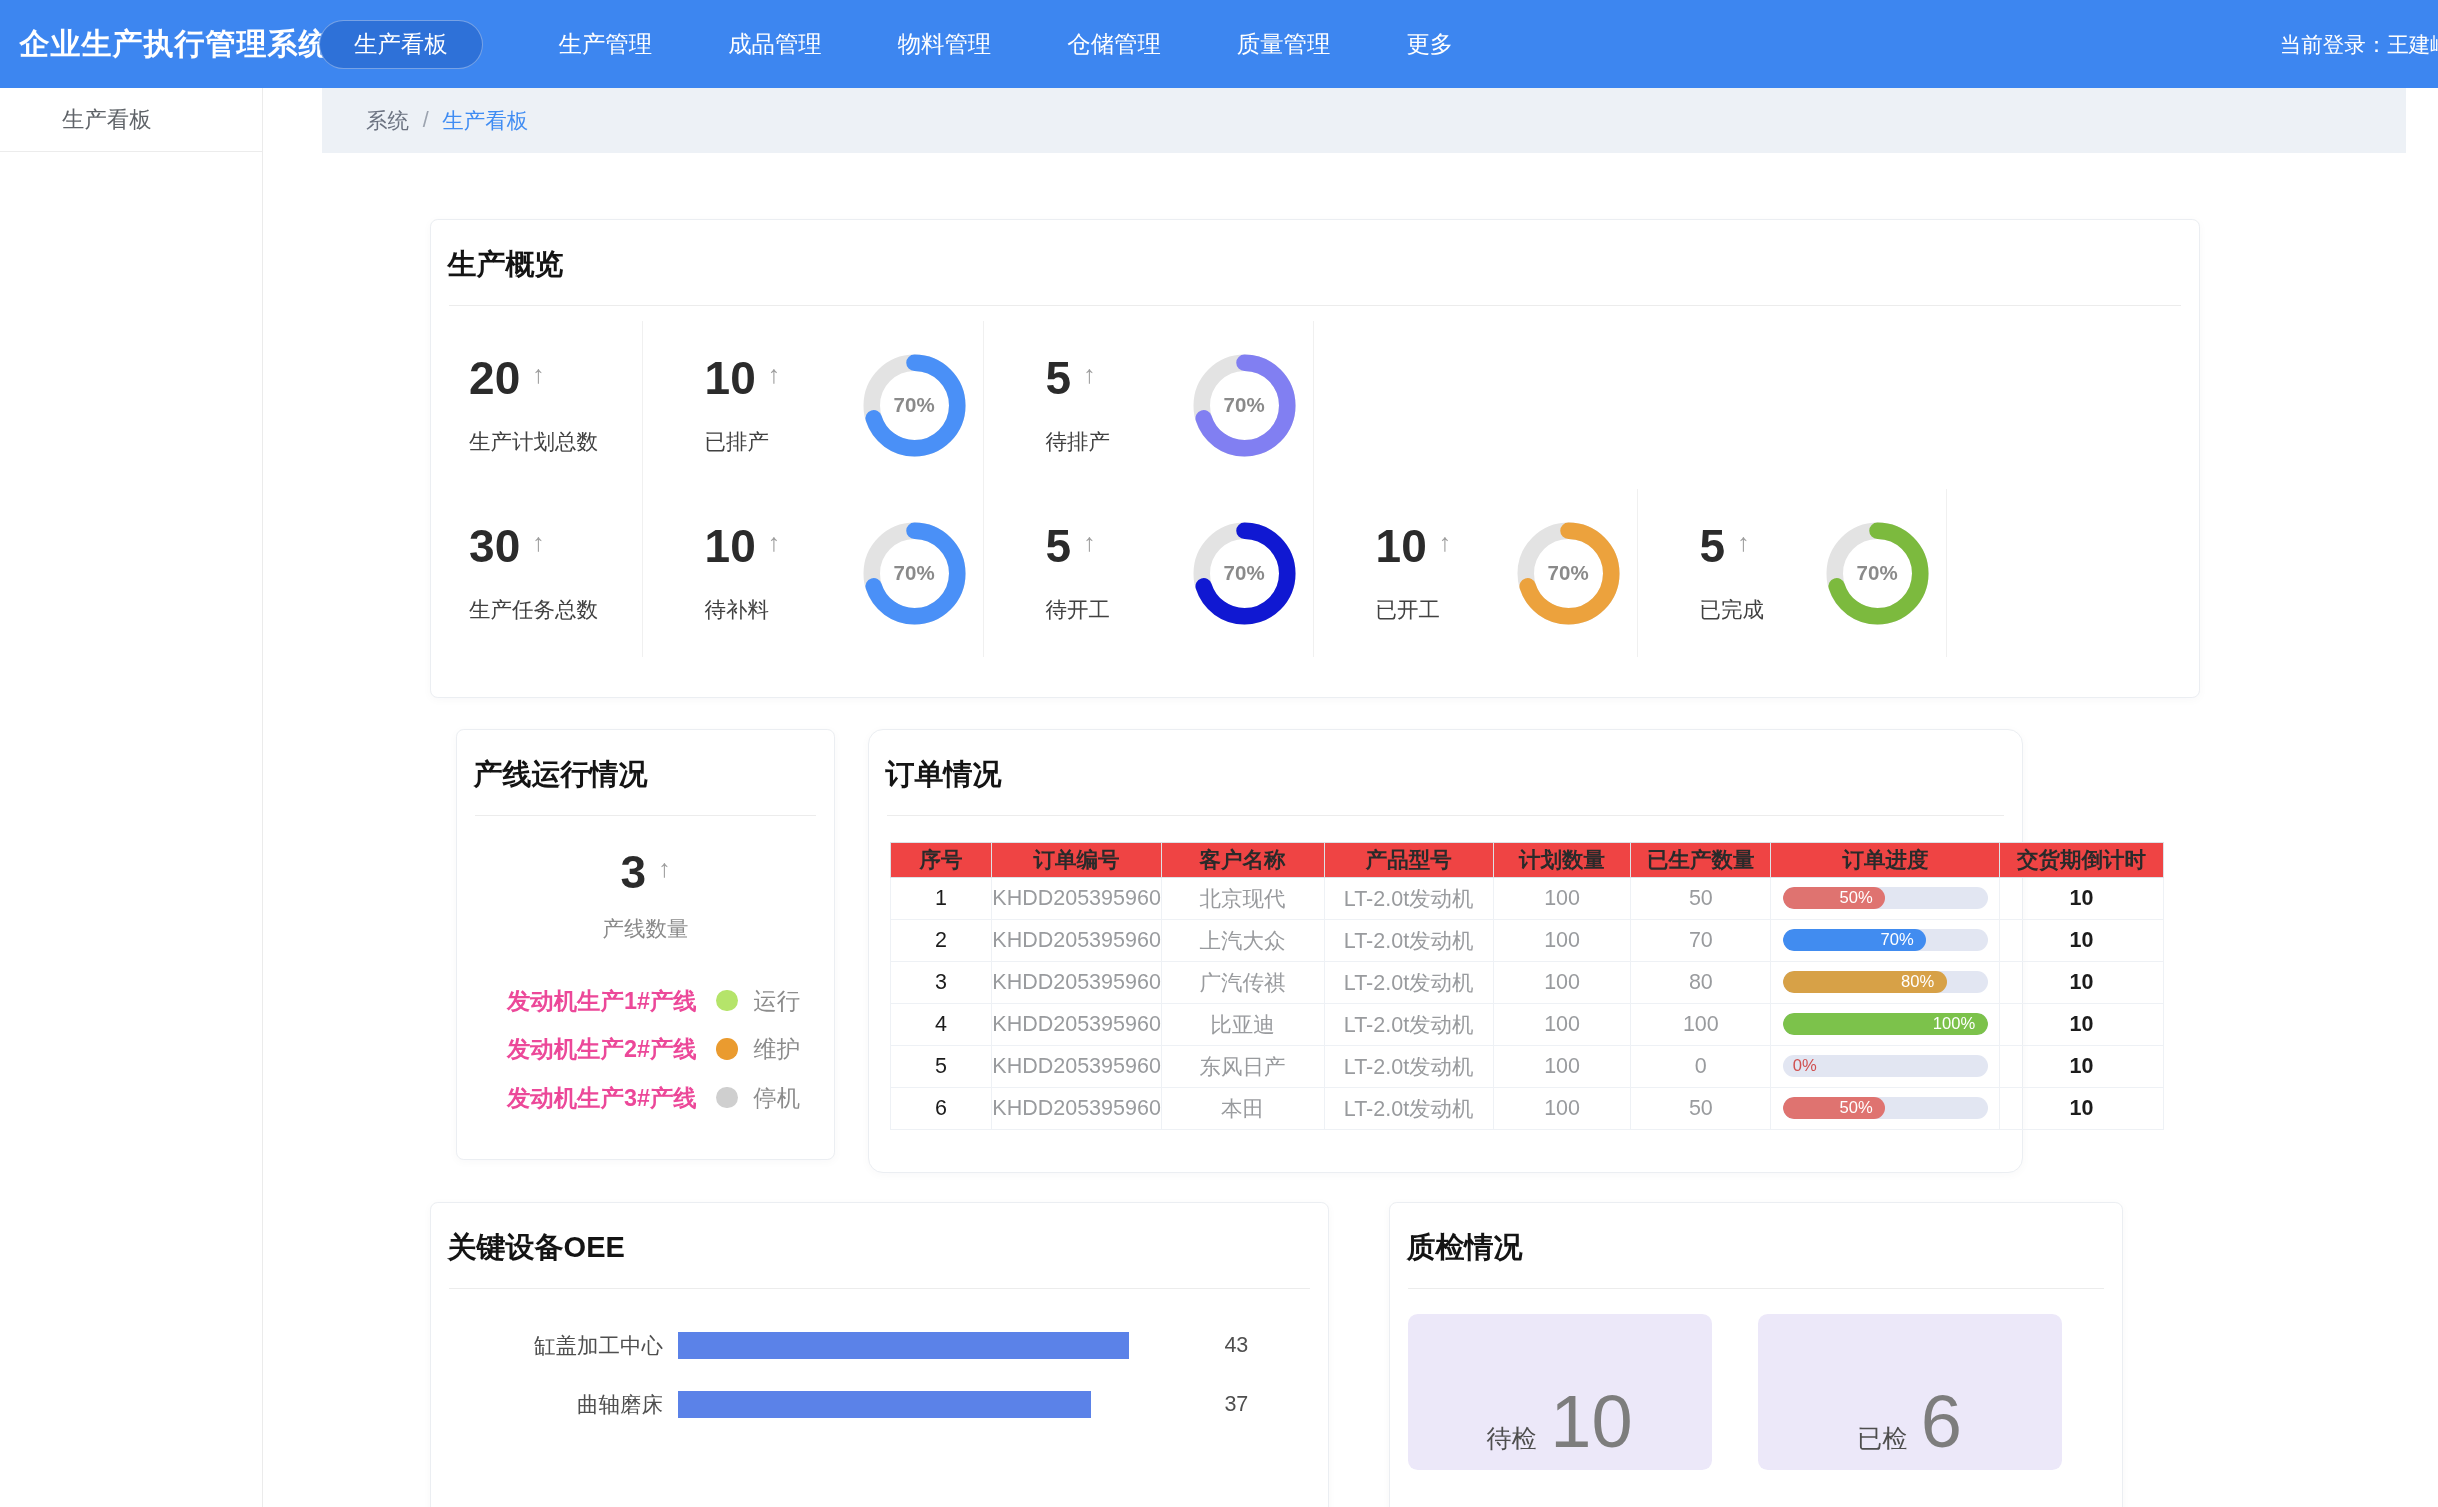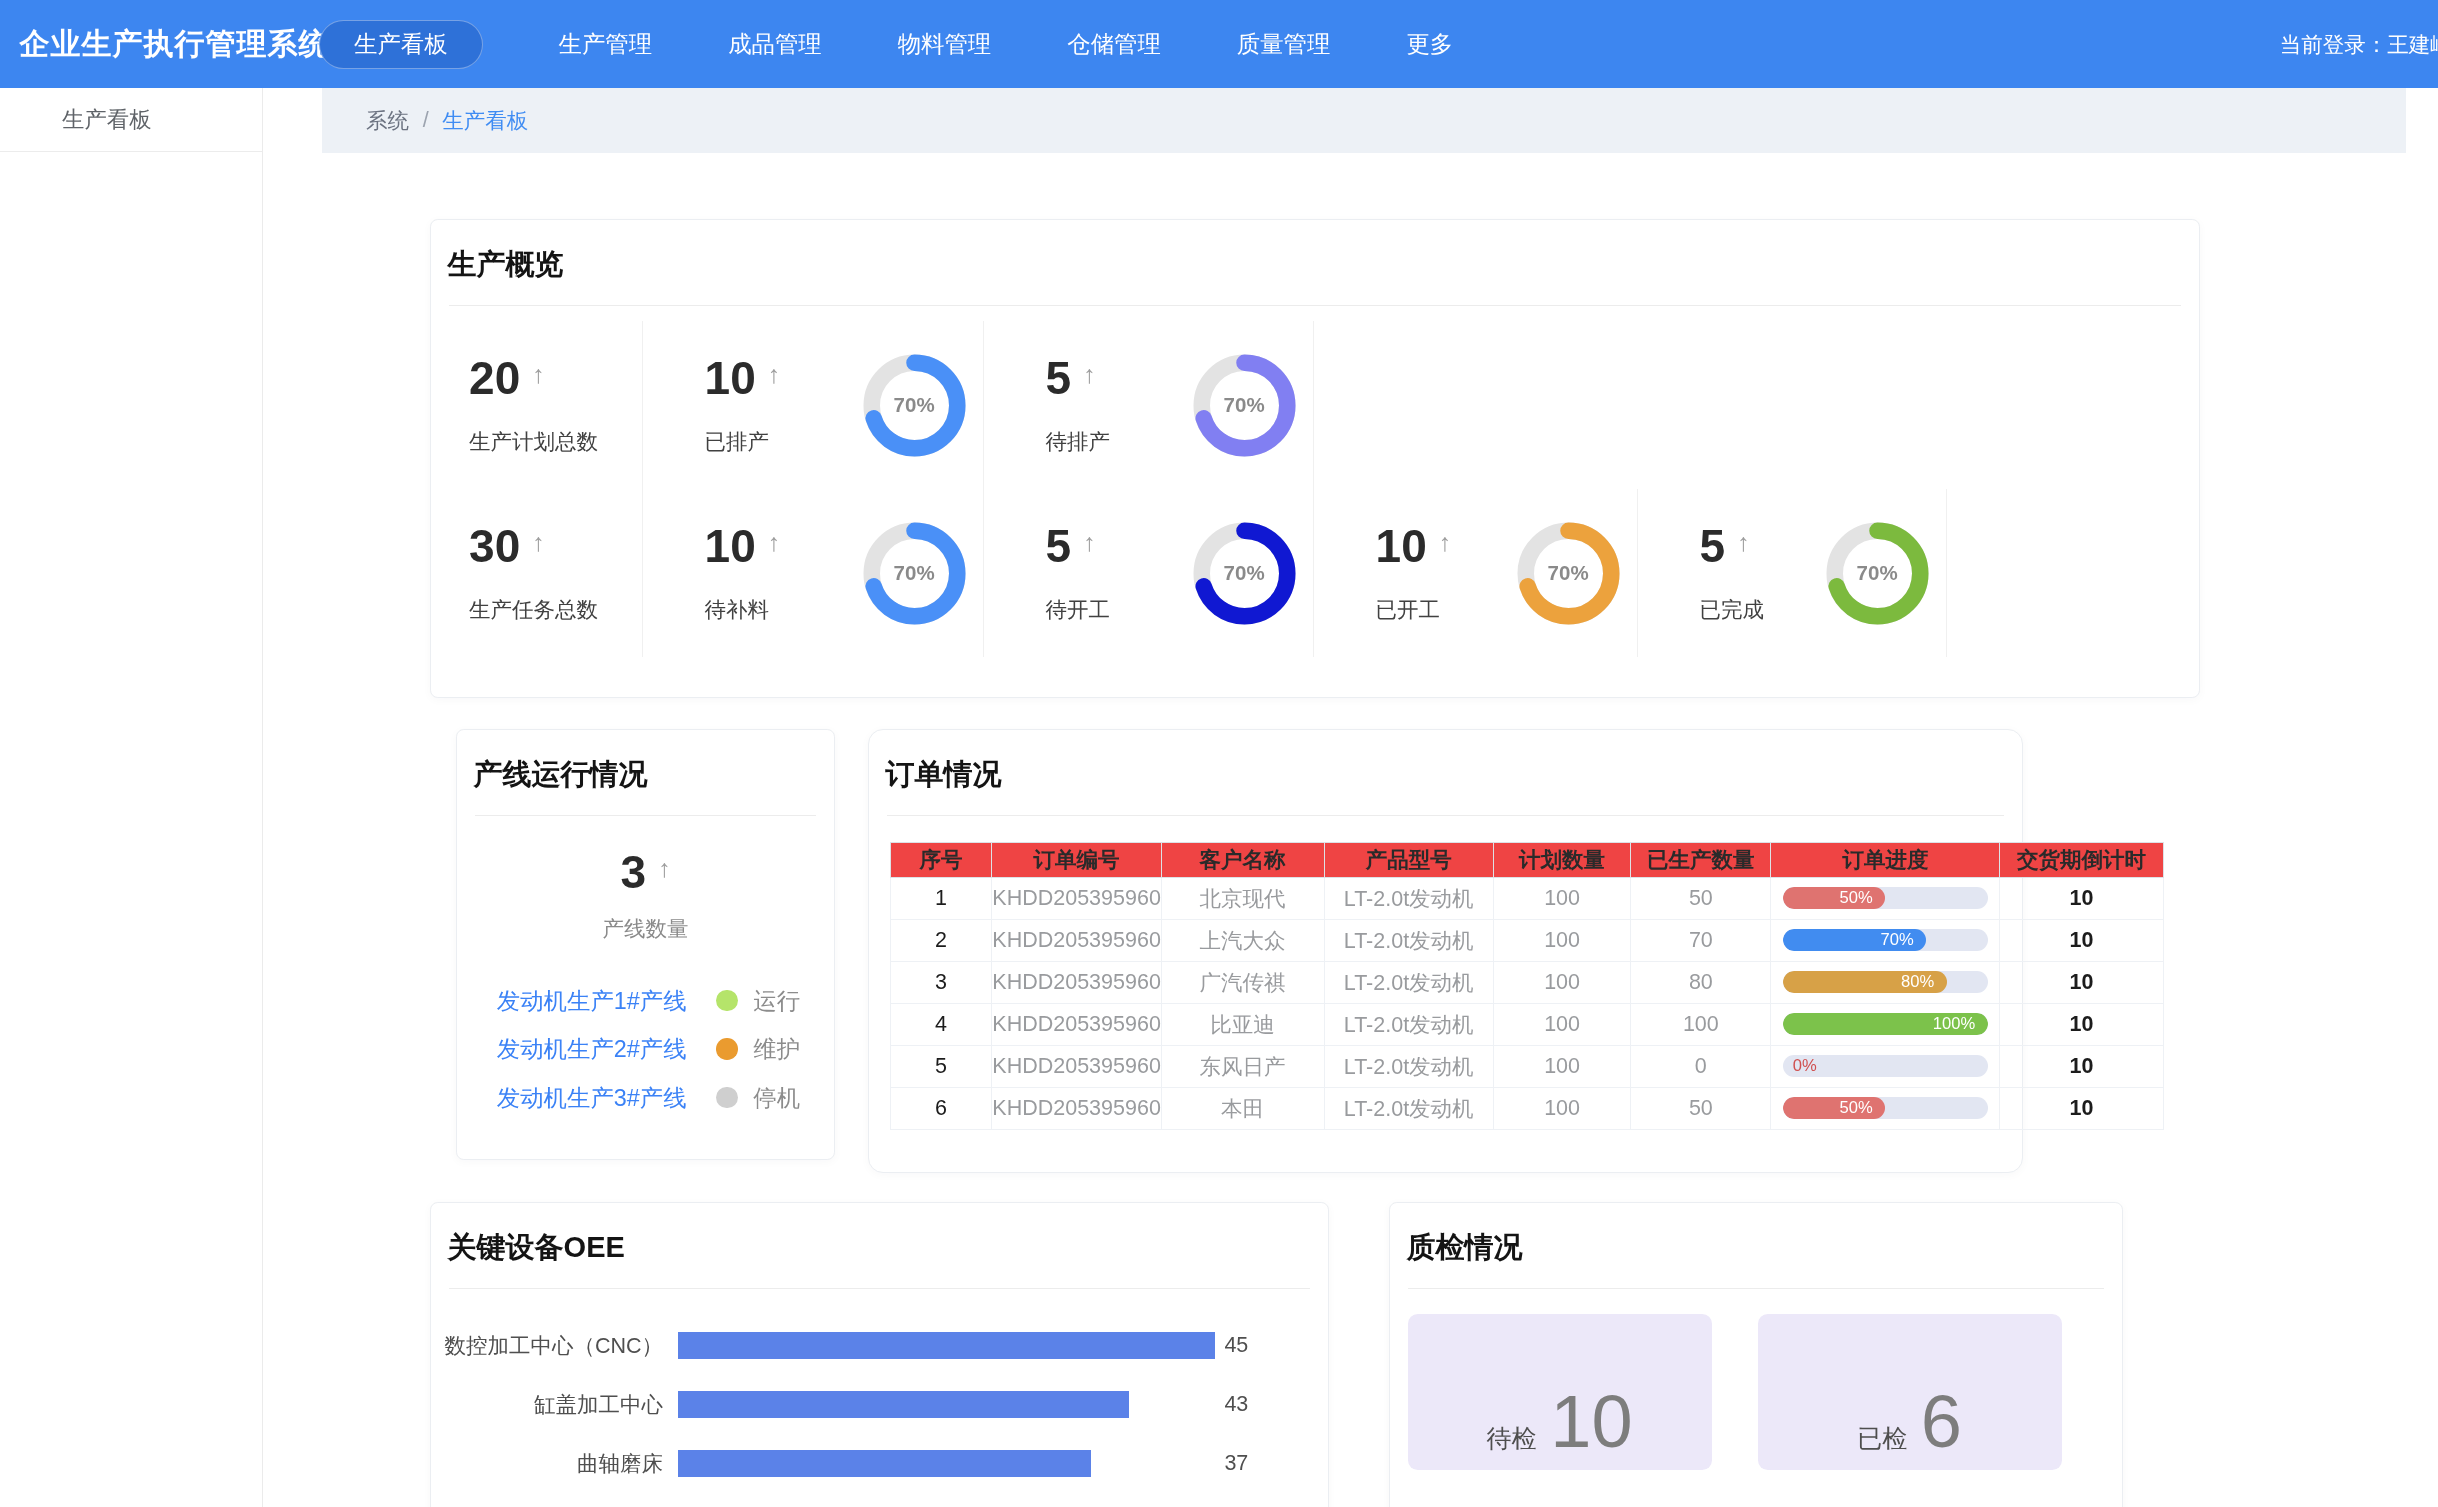--- a/index.html
+++ b/index.html
@@ -70,22 +70,22 @@
     display:flex; align-items:center; justify-content:center; font-size:20.5px;
     font-weight:700; color:#8a8a8a; }
 
   
   .lines-body { display:flex; flex-direction:column; align-items:center; }
   .lines-count { display:flex; align-items:flex-start; margin-top:33px; }
   .lines-count-label { font-size:21.5px; color:#8a8a8a; margin-top:19.5px; }
   .line-list { margin-top:43px; width:100%; }
   .line-row { display:flex; align-items:center; justify-content:center;
     margin-bottom:19.5px; height:29px; }
-  .line-name { font-size:23.4px; font-weight:400; color:#3b82f6; width:210px;
-    text-align:center; white-space:nowrap; }
+  .line-name { font-size:23.4px; font-weight:700; color:#ec4899; width:210px;
+    text-align:right; white-space:nowrap; }
   .line-dot { width:21.5px; height:21.5px; border-radius:50%; margin-left:19.5px;
     flex:none; }
   .line-status { font-size:23.4px; color:#8c8c8c; margin-left:15.6px; width:51px; }
 
   
   .order-table { border-collapse:collapse; table-layout:fixed;
     margin:26px 33px 0 20.5px; width:1274px; font-size:21.5px; }
   .order-table th { background:#ef4444; color:#2a2a2a; font-weight:700;
     height:35px; border:1px solid #dde1e6; }
   .order-table td { height:42px; text-align:center; border:1px solid #eef1f5;
@@ -423,27 +423,20 @@
       </tr>
     </tbody>
   </table>
 </div>
 
 <div class="card card-oee">
   <div class="card-title">关键设备OEE</div>
   <div class="card-divider"></div>
   <div class="oee-rows">
     <div class="oee-row">
-      <div class="oee-label">数控加工中心（CNC）</div>
-      <div class="oee-barwrap">
-          <div class="oee-bar" style="width: 100%; background: rgb(91, 130, 232);"></div>
-        </div>
-      <div class="oee-val">45</div>
-    </div>
-    <div class="oee-row">
       <div class="oee-label">缸盖加工中心</div>
       <div class="oee-barwrap">
           <div class="oee-bar" style="width: 84%; background: rgb(91, 130, 232);"></div>
         </div>
       <div class="oee-val">43</div>
     </div>
     <div class="oee-row">
       <div class="oee-label">曲轴磨床</div>
       <div class="oee-barwrap">
           <div class="oee-bar" style="width: 77%; background: rgb(91, 130, 232);"></div>

